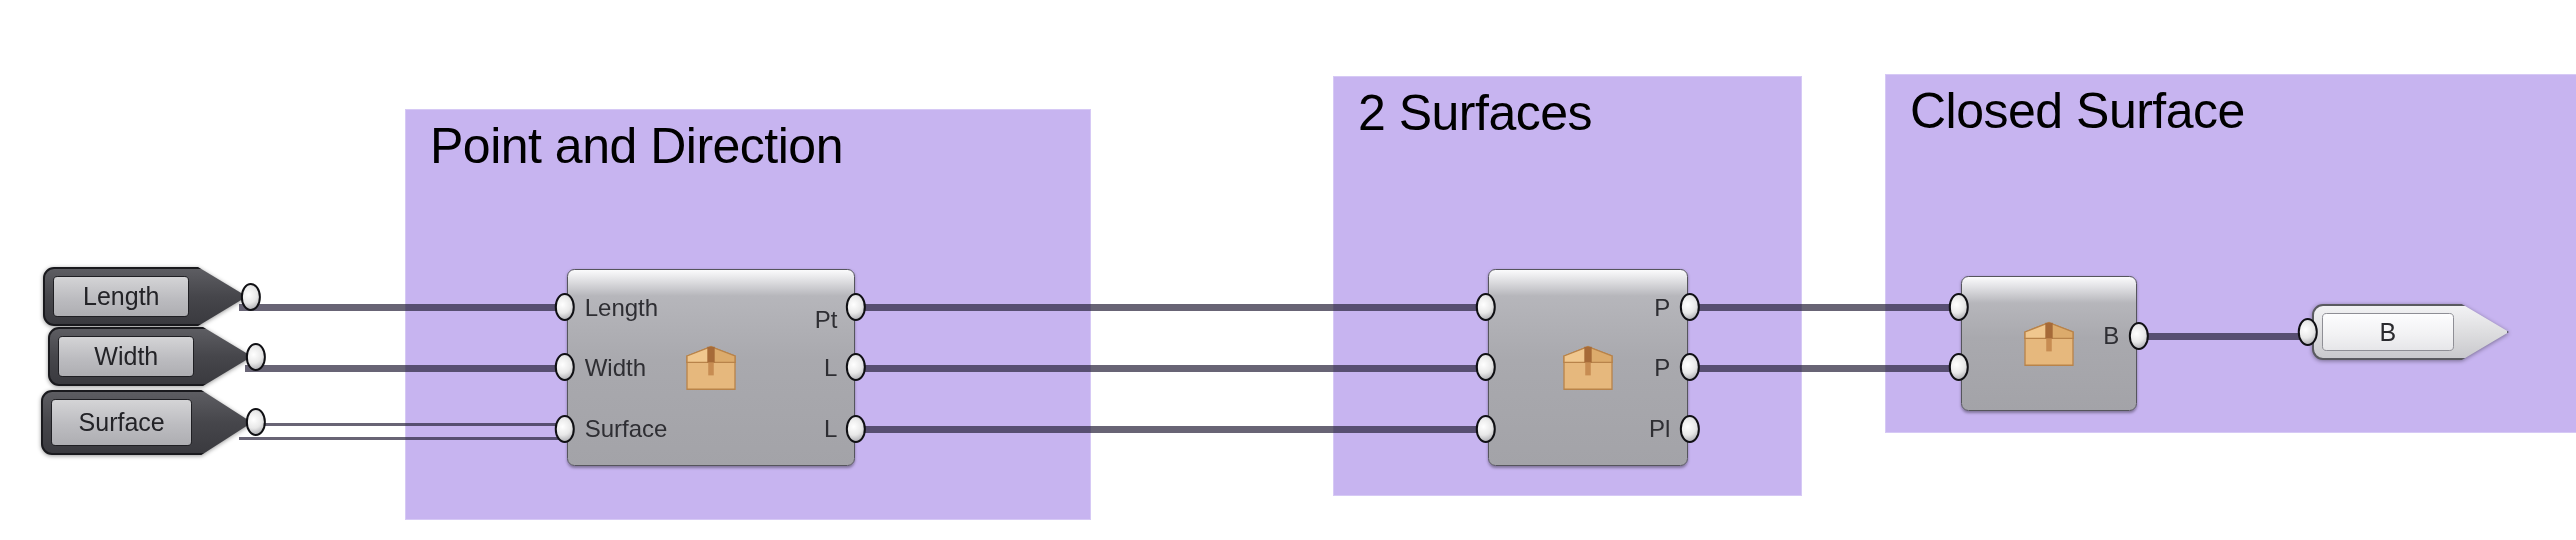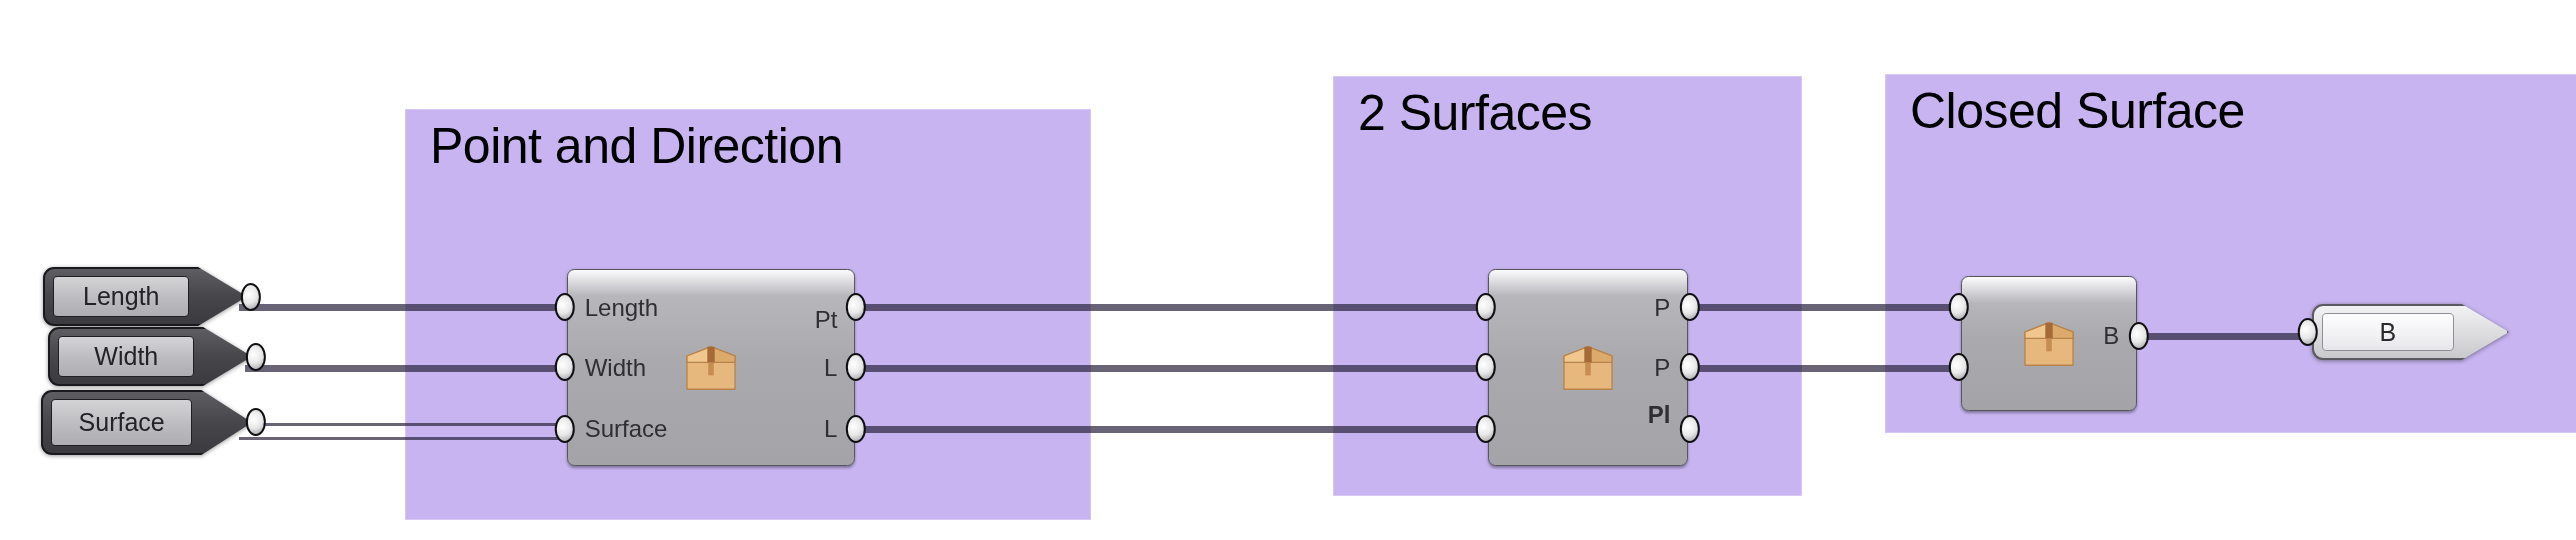--- a/index.html
+++ b/index.html
@@ -249,21 +249,21 @@
       <svg viewBox="0 0 58 52" class="comp-icon">
         <path d="M3,13 L29,3 L55,13 L55,20 L3,20 Z" fill="#e8b877" stroke="#b8834a" stroke-width="1.4"></path>
         <path d="M3,20 L55,20 L55,49 L3,49 Z" fill="#e6b87d" stroke="#b8834a" stroke-width="1.4"></path>
         <path d="M3,13 L29,3 L29,20 L3,20 Z" fill="#f0c78e" stroke="#b8834a" stroke-width="1.4"></path>
         <path d="M29,3 L55,13 L55,20 L29,20 Z" fill="#dcab6c" stroke="#b8834a" stroke-width="1.4"></path>
         <path d="M25,3 L33,3 L33,20 L25,20 Z" fill="#a66a38"></path>
         <path d="M26,20 L32,20 L32,34 L26,34 Z" fill="#c78c52"></path>
       </svg>
       <div class="comp-label out" style="top: 26px;">P</div>
       <div class="comp-label out" style="top: 86px;">P</div>
-      <div class="comp-label out" style="top: 133px; font-weight: bold;">Pl</div>
+      <div class="comp-label out" style="top: 147px;">Pl</div>
     </div>
     <div class="port in" style="left: 1488px; top: 307px;">
       <div class="knob"></div>
     </div>
     <div class="port in" style="left: 1488px; top: 367px;">
       <div class="knob"></div>
     </div>
     <div class="port in" style="left: 1488px; top: 429px;">
       <div class="knob"></div>
     </div>

